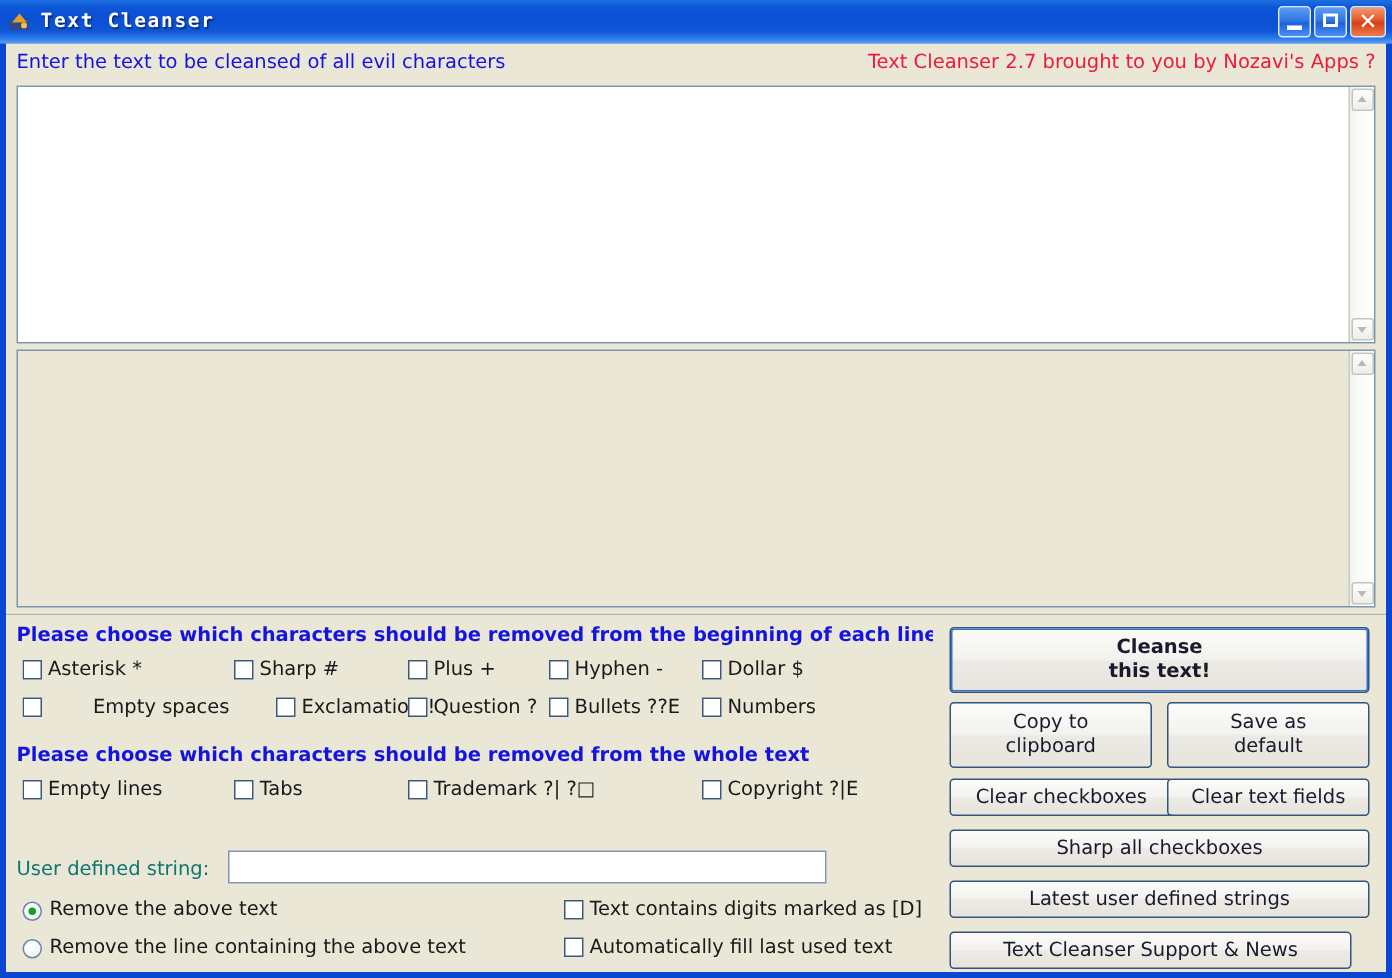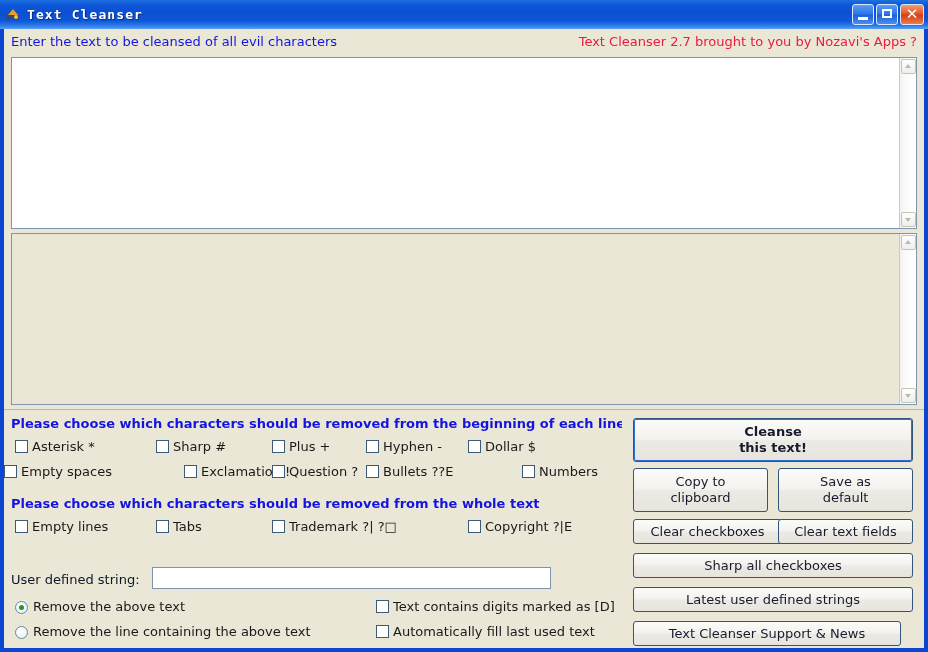--- a/index.html
+++ b/index.html
@@ -295,21 +295,21 @@
     position: absolute;
     left: 3px; top: 3px;
     width: 5px; height: 5px;
     border-radius: 50%;
     background: #19a019;
   }
 
   #uds-label {
     position: absolute;
     left: 7px; top: 163px;
-    color: #0f172a;
+    color: #0f766e;
     font-size: 13px;
     white-space: nowrap;
   }
   #uds-input {
     position: absolute;
     left: 148px; top: 158px;
     width: 399px; height: 22px;
     border: 1px solid #7d96ae;
     background: #ffffff;
     box-sizing: border-box;
@@ -409,37 +409,37 @@
       </div>
       <div class="opt" style="left:362px; top:30px; width:98px;">
         <span class="box"></span>
         <span class="lbl">Hyphen -</span>
       </div>
       <div class="opt" style="left:464px; top:30px; width:110px;">
         <span class="box"></span>
         <span class="lbl">Dollar $</span>
       </div>
 
-      <div class="opt" style="left:0; top:55px; width:138px;">
+      <div class="opt" style="left:11px; top:55px; width:138px;justify-content:space-between;">
         <span class="box"></span>
         <span class="lbl">Empty spaces</span>
       </div>
       <div class="opt" style="left:152px; top:55px; width:116px;padding-left:28px;">
         <span class="box"></span>
         <span class="lbl">Exclamation !</span>
       </div>
       <div class="opt" style="left:268px; top:55px; width:94px;">
         <span class="box"></span>
         <span class="lbl">Question ?</span>
       </div>
       <div class="opt" style="left:362px; top:55px; width:100px;">
         <span class="box"></span>
         <span class="lbl">Bullets ??E</span>
       </div>
-      <div class="opt" style="left:484px; top:55px; width:110px;justify-content:flex-end;">
+      <div class="opt" style="left:464px; top:55px; width:110px;">
         <span class="box"></span>
         <span class="lbl">Numbers</span>
       </div>
 
       <div class="section-title" style="left:7px; top:87px;">Please choose which characters should be removed from the whole text</div>
 
       <div class="opt" style="left:11px; top:110px; width:138px;">
         <span class="box"></span>
         <span class="lbl">Empty lines</span>
       </div>

